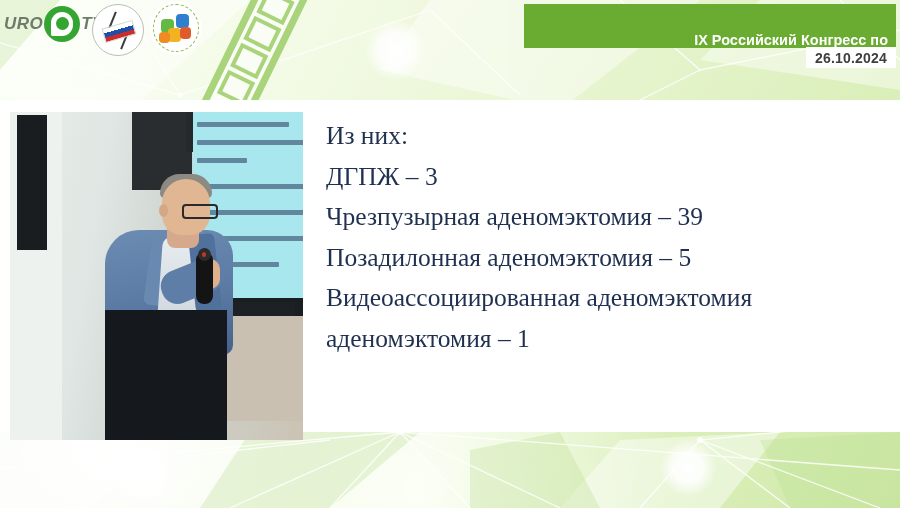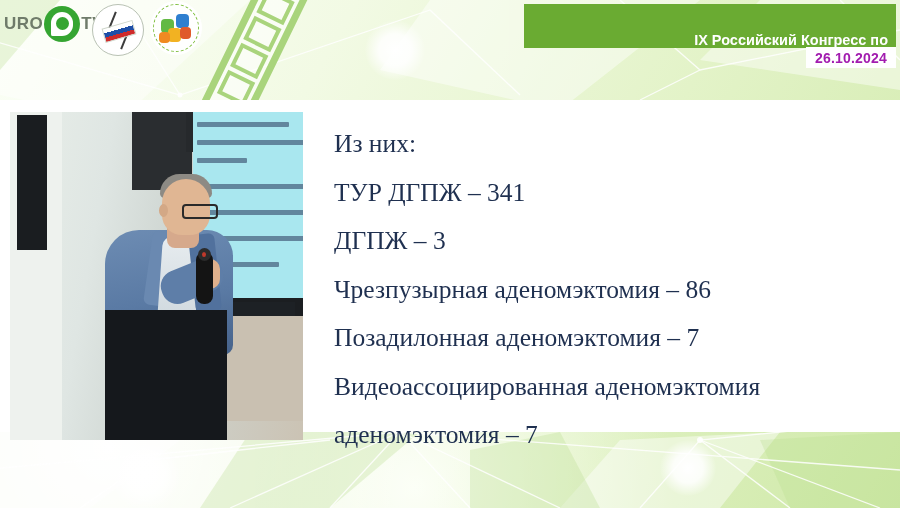--- a/index.html
+++ b/index.html
@@ -18,21 +18,21 @@
       radial-gradient(circle at 46% 96%, #fbfff5 0%, rgba(251,255,245,0) 38%),
       linear-gradient(120deg,#fbfff6 0%,#f2fae4 30%,#e3f3c8 62%,#cfe9a8 100%);
   }
   .bg-poly{position:absolute;inset:0;}
   .bg-net{position:absolute;inset:0;}
   .bg-glow{position:absolute;border-radius:50%;background:radial-gradient(circle,#ffffff 0%,rgba(255,255,255,.85) 38%,rgba(255,255,255,0) 72%);}
   .film{position:absolute;}
 
   
   .logos{position:absolute;left:0;top:0;width:215px;height:60px;}
-  .urotv{position:absolute;left:4px;top:6px;display:flex;align-items:center;gap:1px;}
+  .urotv{position:absolute;left:4px;top:6px;display:flex;align-items:center;gap:1px;font-style:italic;}
   .urotv .w{font-weight:700;font-size:17px;color:#6f7b6a;letter-spacing:.5px;}
   .uromark{width:36px;height:36px;border-radius:50%;background:#35a532;position:relative;}
   .uromark::before{content:"";position:absolute;left:7px;top:6px;width:22px;height:24px;
      border-radius:12px 12px 12px 2px;background:#ffffff;}
   .uromark::after{content:"";position:absolute;left:12px;top:11px;width:13px;height:13px;
      border-radius:50%;background:#35a532;}
   .emblem{position:absolute;left:92px;top:4px;width:50px;height:50px;border-radius:50%;
      background:#ffffff;border:1.6px solid #b9c2b4;overflow:hidden;}
   .emblem .tri{position:absolute;left:10px;top:19px;width:30px;height:13px;transform:rotate(-16deg);
      background:linear-gradient(#ffffff 0 33%,#1f4fa8 33% 66%,#cf2b2b 66% 100%);border:.5px solid #cfd6cb;}
@@ -53,21 +53,21 @@
   .banner{
     position:absolute;left:524px;top:4px;width:372px;height:44px;
     background:#6aab32;color:#ffffff;
     display:flex;flex-direction:column;align-items:flex-end;justify-content:center;
     padding-right:8px;box-sizing:border-box;
   }
   .banner .l1,.banner .l2{font-weight:700;font-size:14.5px;line-height:20px;white-space:nowrap;margin-top:28px;}
   .datebadge{
     position:absolute;left:806px;top:47px;width:90px;height:21px;background:#ffffff;
     display:flex;align-items:center;justify-content:center;
-    font-weight:700;font-size:14px;color:#a21caf;letter-spacing:.2px;
+    font-weight:700;font-size:14px;color:#404040;letter-spacing:.2px;
   }
 
   
   .panel{position:absolute;left:0;top:100px;width:900px;height:332px;background:#ffffff;}
 
   
   .video{position:absolute;left:10px;top:112px;width:293px;height:328px;overflow:hidden;background:#cfd6d3;}
   .v-wall{position:absolute;left:0;top:0;width:100%;height:100%;
      background:linear-gradient(100deg,#e9efe9 0%,#dfe6e3 30%,#cfd6d2 52%,#cbc3b4 100%);}
   .v-col{position:absolute;left:0;top:0;width:52px;height:100%;background:#eef2ee;}
@@ -98,21 +98,21 @@
   .v-arm{position:absolute;left:150px;top:152px;width:64px;height:34px;background:#5e7ea8;
      border-radius:16px;transform:rotate(-22deg);}
   .v-hand{position:absolute;left:186px;top:147px;width:24px;height:30px;background:#dfb08c;border-radius:10px;}
   .v-mic{position:absolute;left:186px;top:140px;width:17px;height:52px;background:#141414;border-radius:8px;}
   .v-micTop{position:absolute;left:188px;top:136px;width:13px;height:13px;background:#2b2b2b;border-radius:50%;}
   .v-micDot{position:absolute;left:192px;top:140px;width:4px;height:5px;background:#c0392b;border-radius:50%;}
 
   
   .slide{position:absolute;left:322px;top:114px;width:566px;}
   .slide p{
-    margin:12px;
+    margin:4px;
     font-family:"Liberation Serif", serif;
     font-size:25.5px;line-height:36.5px;color:#1f3050;
     white-space:nowrap;
   }
 </style>
 </head>
 <body>
 
 <div id="stage">
 
@@ -235,21 +235,20 @@
     <div class="v-arm"></div>
     <div class="v-hand"></div>
     <div class="v-mic"></div>
     <div class="v-micTop"></div>
     <div class="v-micDot"></div>
     <div class="v-podium"></div>
   </div>
 
   <div class="slide">
     <p>Из них:</p>
-    <p>ТУР ДГПЖ – 341</p>
     <p>ДГПЖ – 3</p>
-    <p>Чрезпузырная аденомэктомия – 86</p>
-    <p>Позадилонная аденомэктомия – 7</p>
+    <p>Чрезпузырная аденомэктомия – 39</p>
+    <p>Позадилонная аденомэктомия – 5</p>
     <p>Видеоассоциированная аденомэктомия</p>
-    <p>аденомэктомия – 7</p>
+    <p>аденомэктомия – 1</p>
   </div>
 
 </div>
 
 </body></html>

